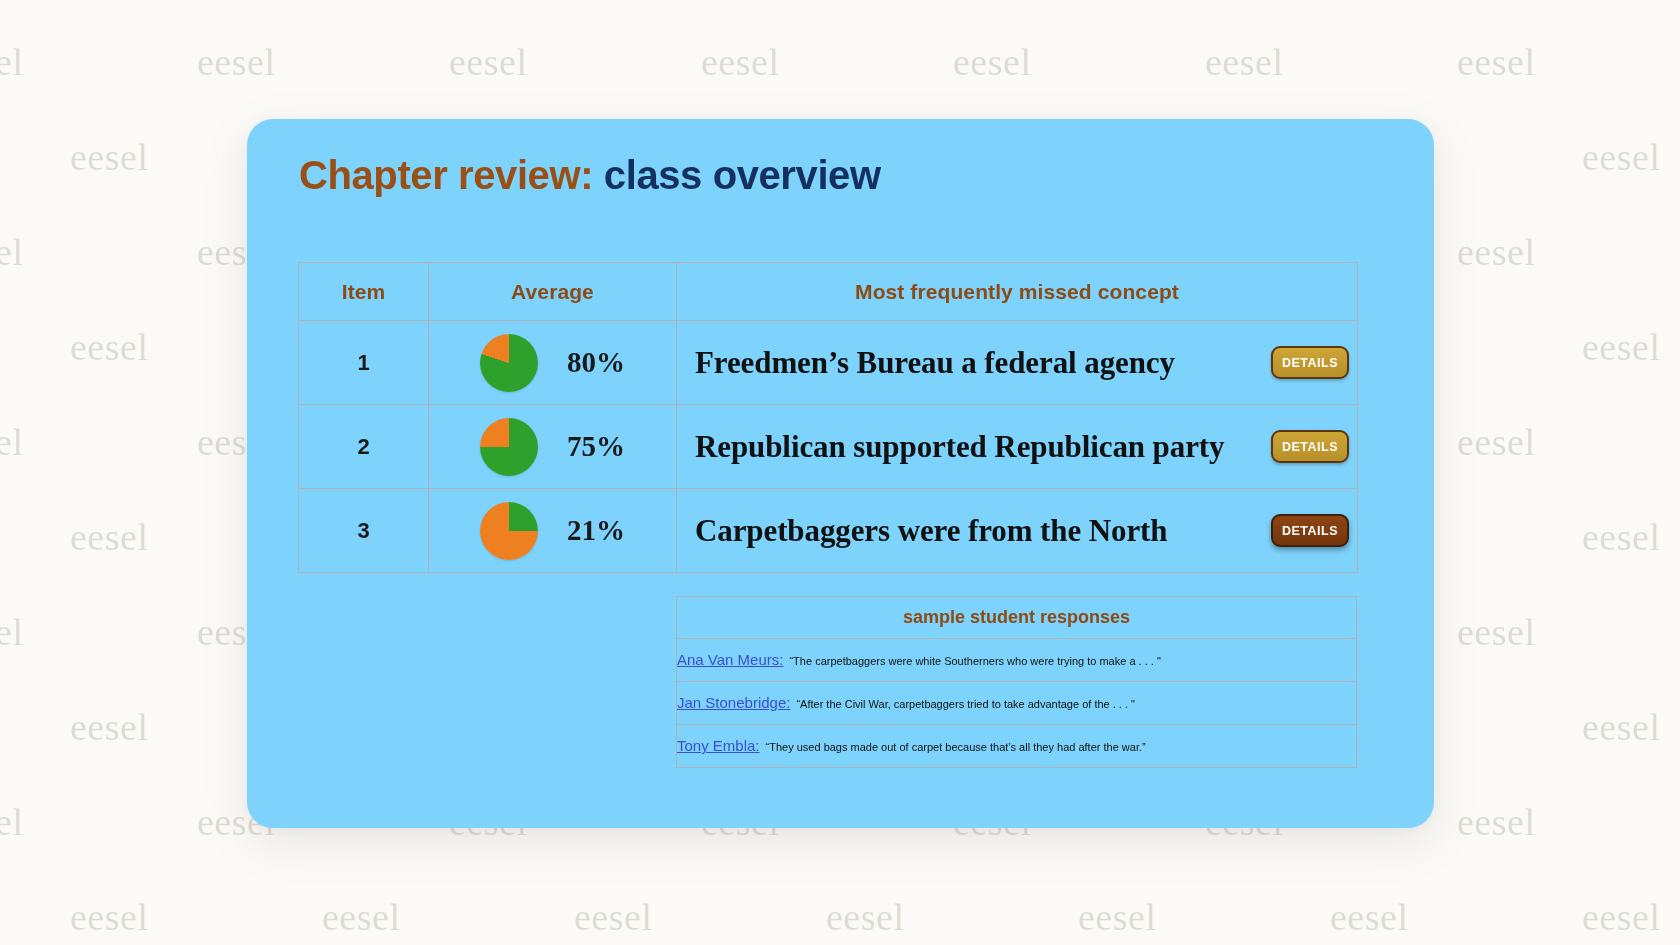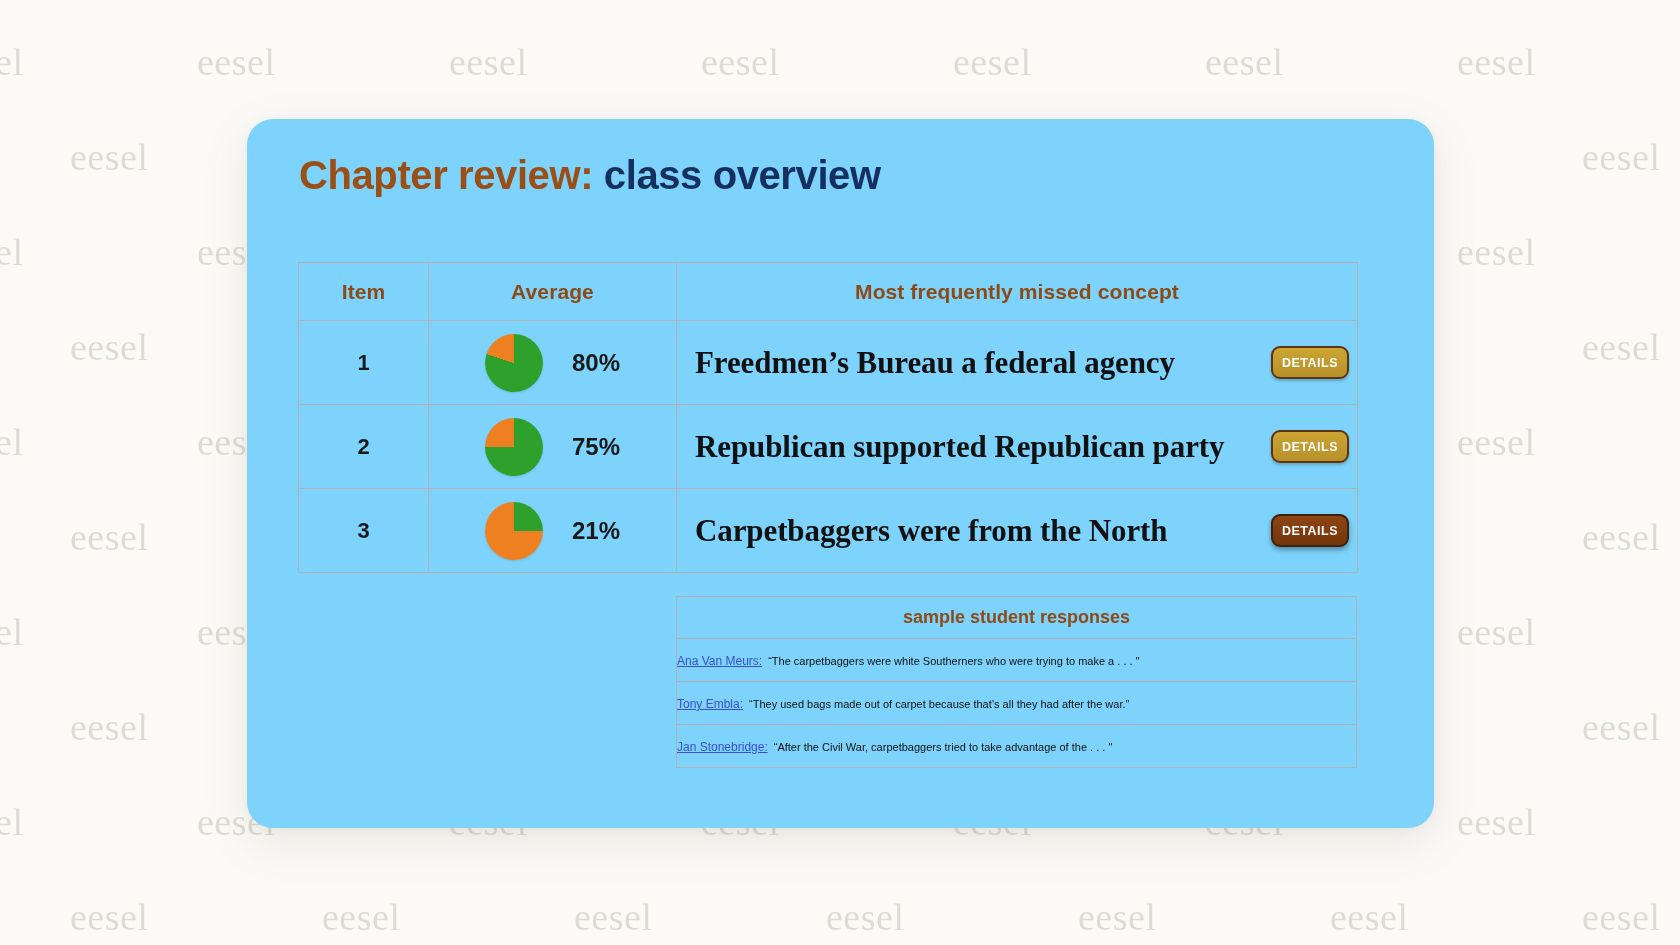--- a/index.html
+++ b/index.html
@@ -105,23 +105,23 @@
     gap: 13px;
   }
   .pie {
     width: 58px;
     height: 58px;
     border-radius: 50%;
     flex: 0 0 auto;
     box-shadow: 0 1px 2px rgba(0,0,0,0.12);
   }
   .pct {
-    font-family: Liberation Sans, sans-serif;
-    font-weight: bold;
-    font-size: 24px;
+    font-family: Liberation Serif, serif;
+    font-weight: bold;
+    font-size: 29px;
     color: #1a1a1a;
     margin-left: 16px;
   }
 
   .concept-cell { vertical-align: middle; }
   .concept-inner {
     display: flex;
     align-items: center;
     justify-content: space-between;
     padding: 0 8px 0 18px;
@@ -183,21 +183,21 @@
   }
   .response-cell {
     height: 43px;
     vertical-align: middle;
     padding: 0 12px 0 12px;
     white-space: nowrap;
     overflow: hidden;
   }
   .student-link {
     font-family: "Liberation Sans", sans-serif;
-    font-size: 12px;
+    font-size: 15px;
     color: #3b4fd0;
     text-decoration: underline;
     cursor: pointer;
   }
   .response-quote {
     font-family: "Liberation Sans", sans-serif;
     font-size: 11px;
     color: #111111;
     margin-left: 6px;
     text-align: right;
@@ -352,21 +352,21 @@
     <tbody>
       <tr>
         <td id="responses-header-cell">sample student responses</td>
       </tr>
     </tbody>
     <tbody id="responses-body">
         <tr>
           <td class="response-cell"><span class="student-link">Ana Van Meurs:</span><span class="response-quote">“The carpetbaggers were white Southerners who were trying to make a . . . "</span></td>
         </tr>
         <tr>
+          <td class="response-cell"><span class="student-link">Jan Stonebridge:</span><span class="response-quote">“After the Civil War, carpetbaggers tried to take advantage of the . . . "</span></td>
+        </tr>
+        <tr>
           <td class="response-cell"><span class="student-link">Tony Embla:</span><span class="response-quote">“They used bags made out of carpet because that’s all they had after the war.”</span></td>
-        </tr>
-        <tr>
-          <td class="response-cell"><span class="student-link">Jan Stonebridge:</span><span class="response-quote">“After the Civil War, carpetbaggers tried to take advantage of the . . . "</span></td>
         </tr>
       </tbody>
   </table>
 
 </div>
 
 </body></html>

